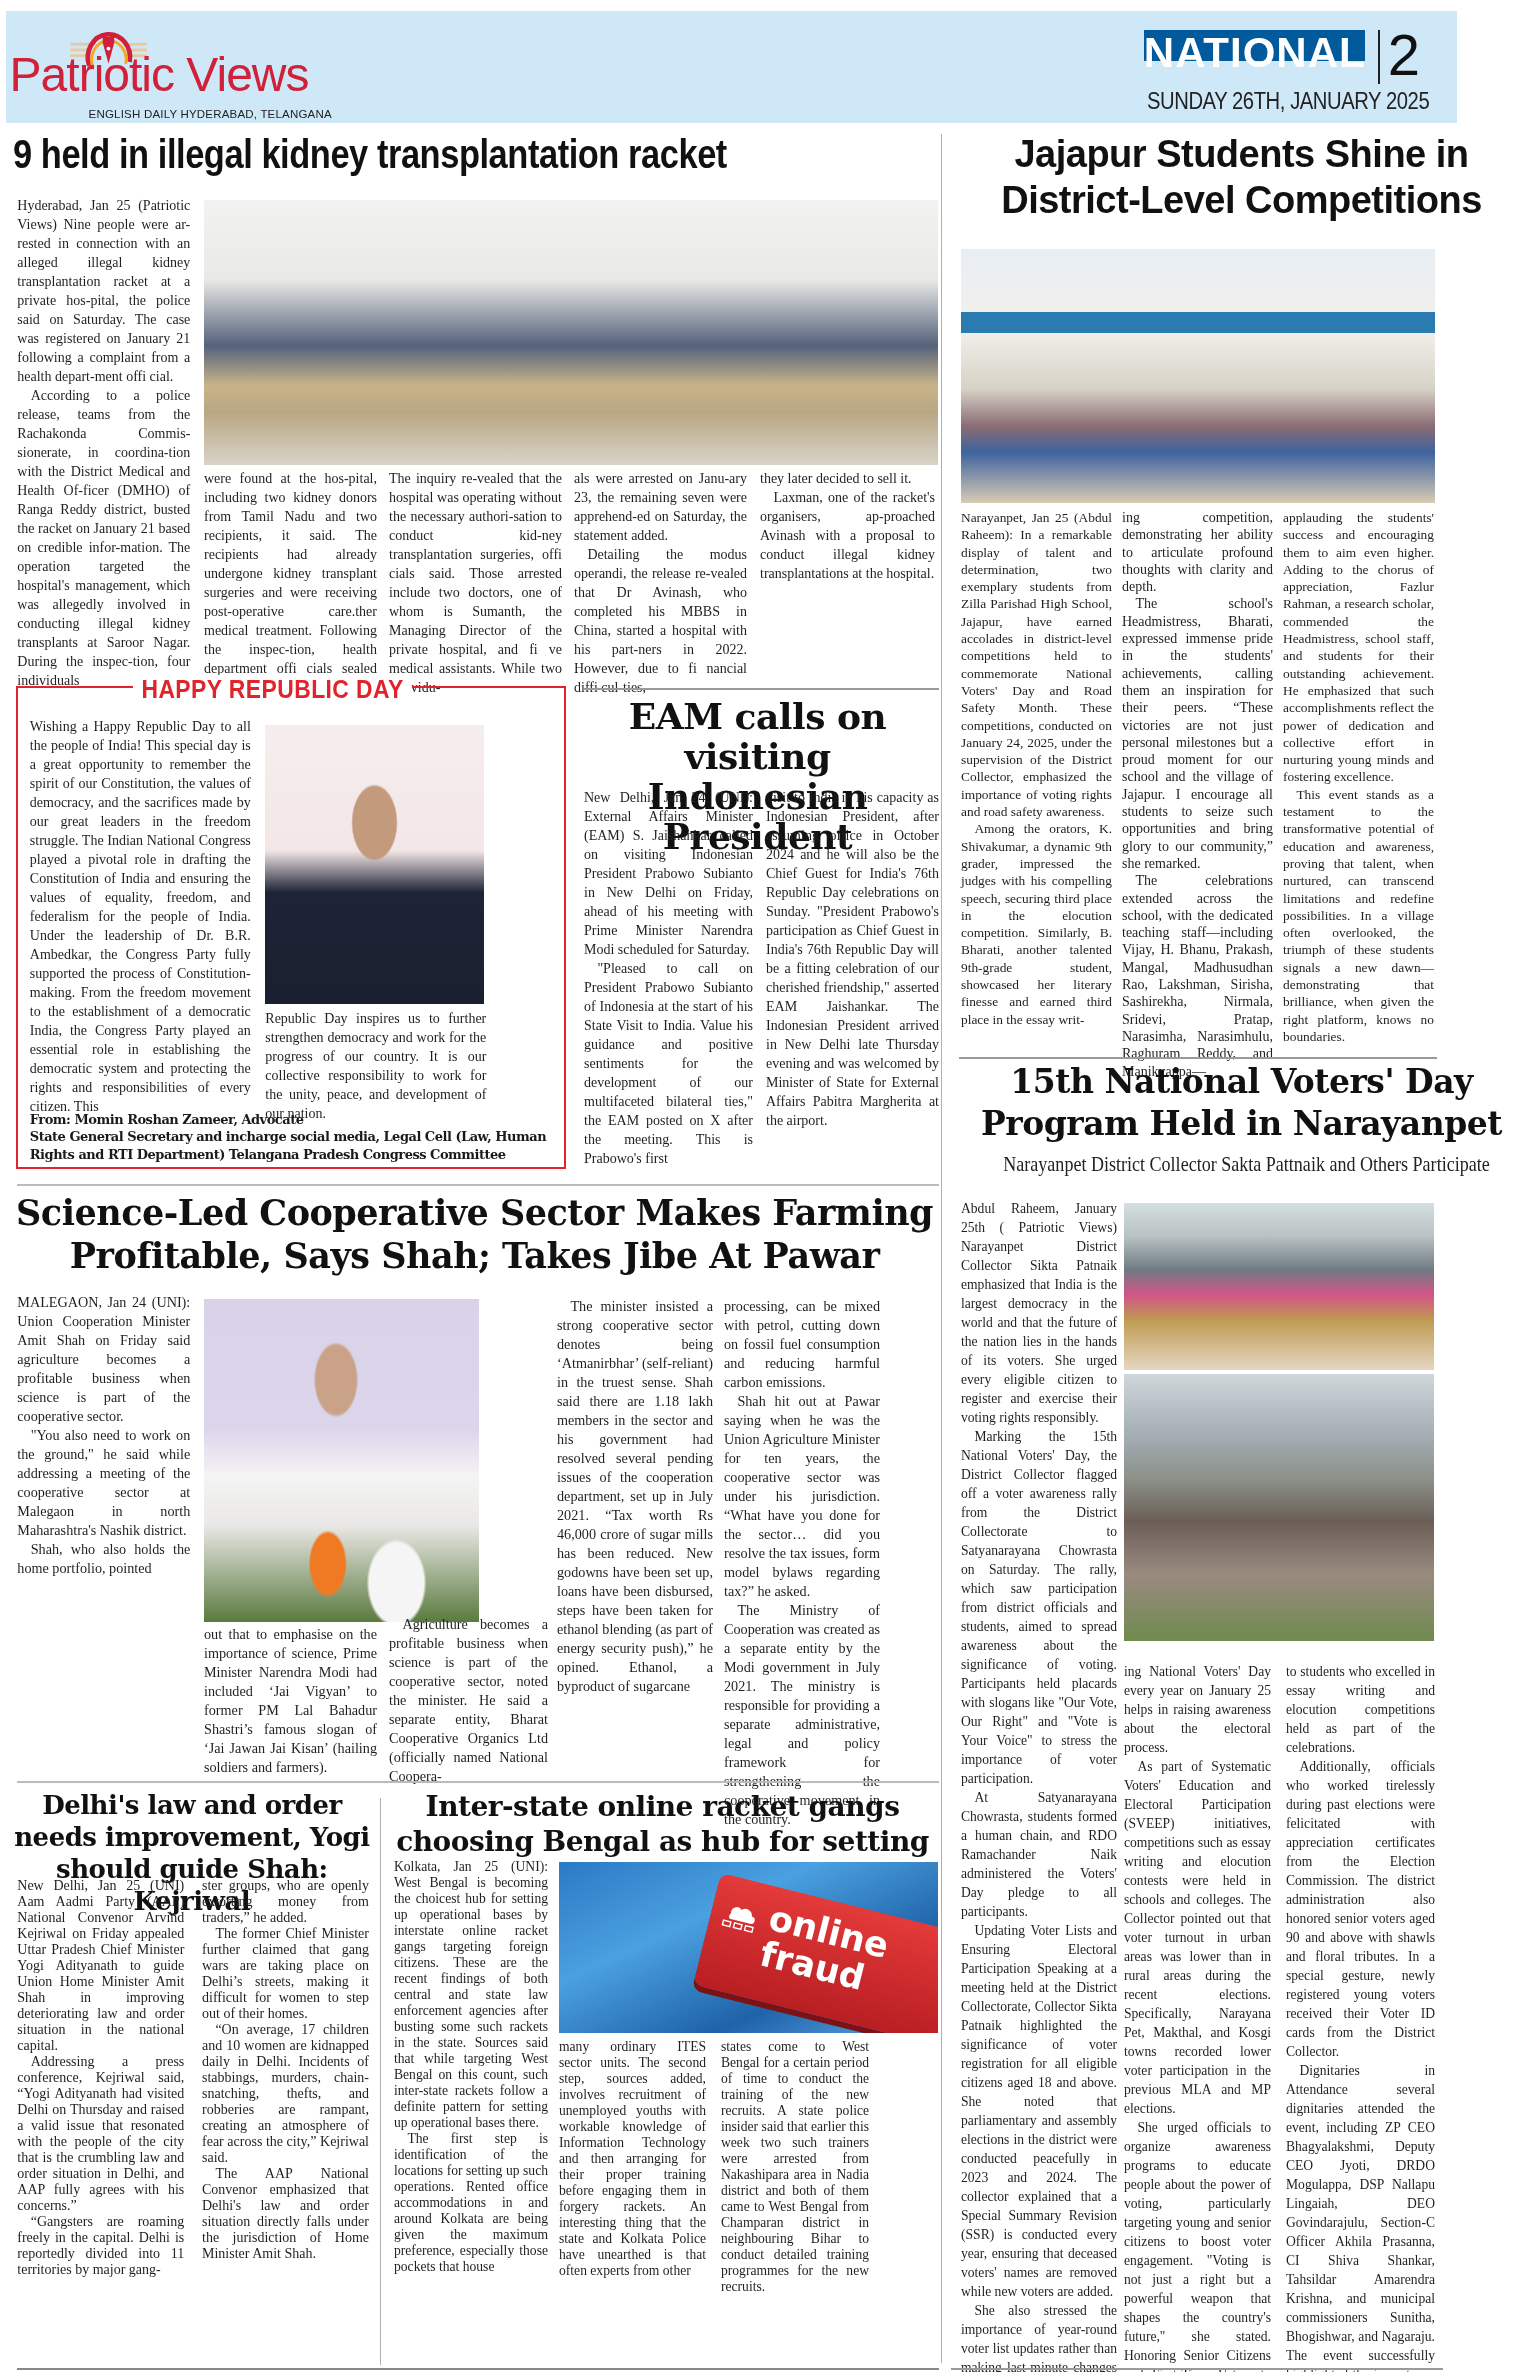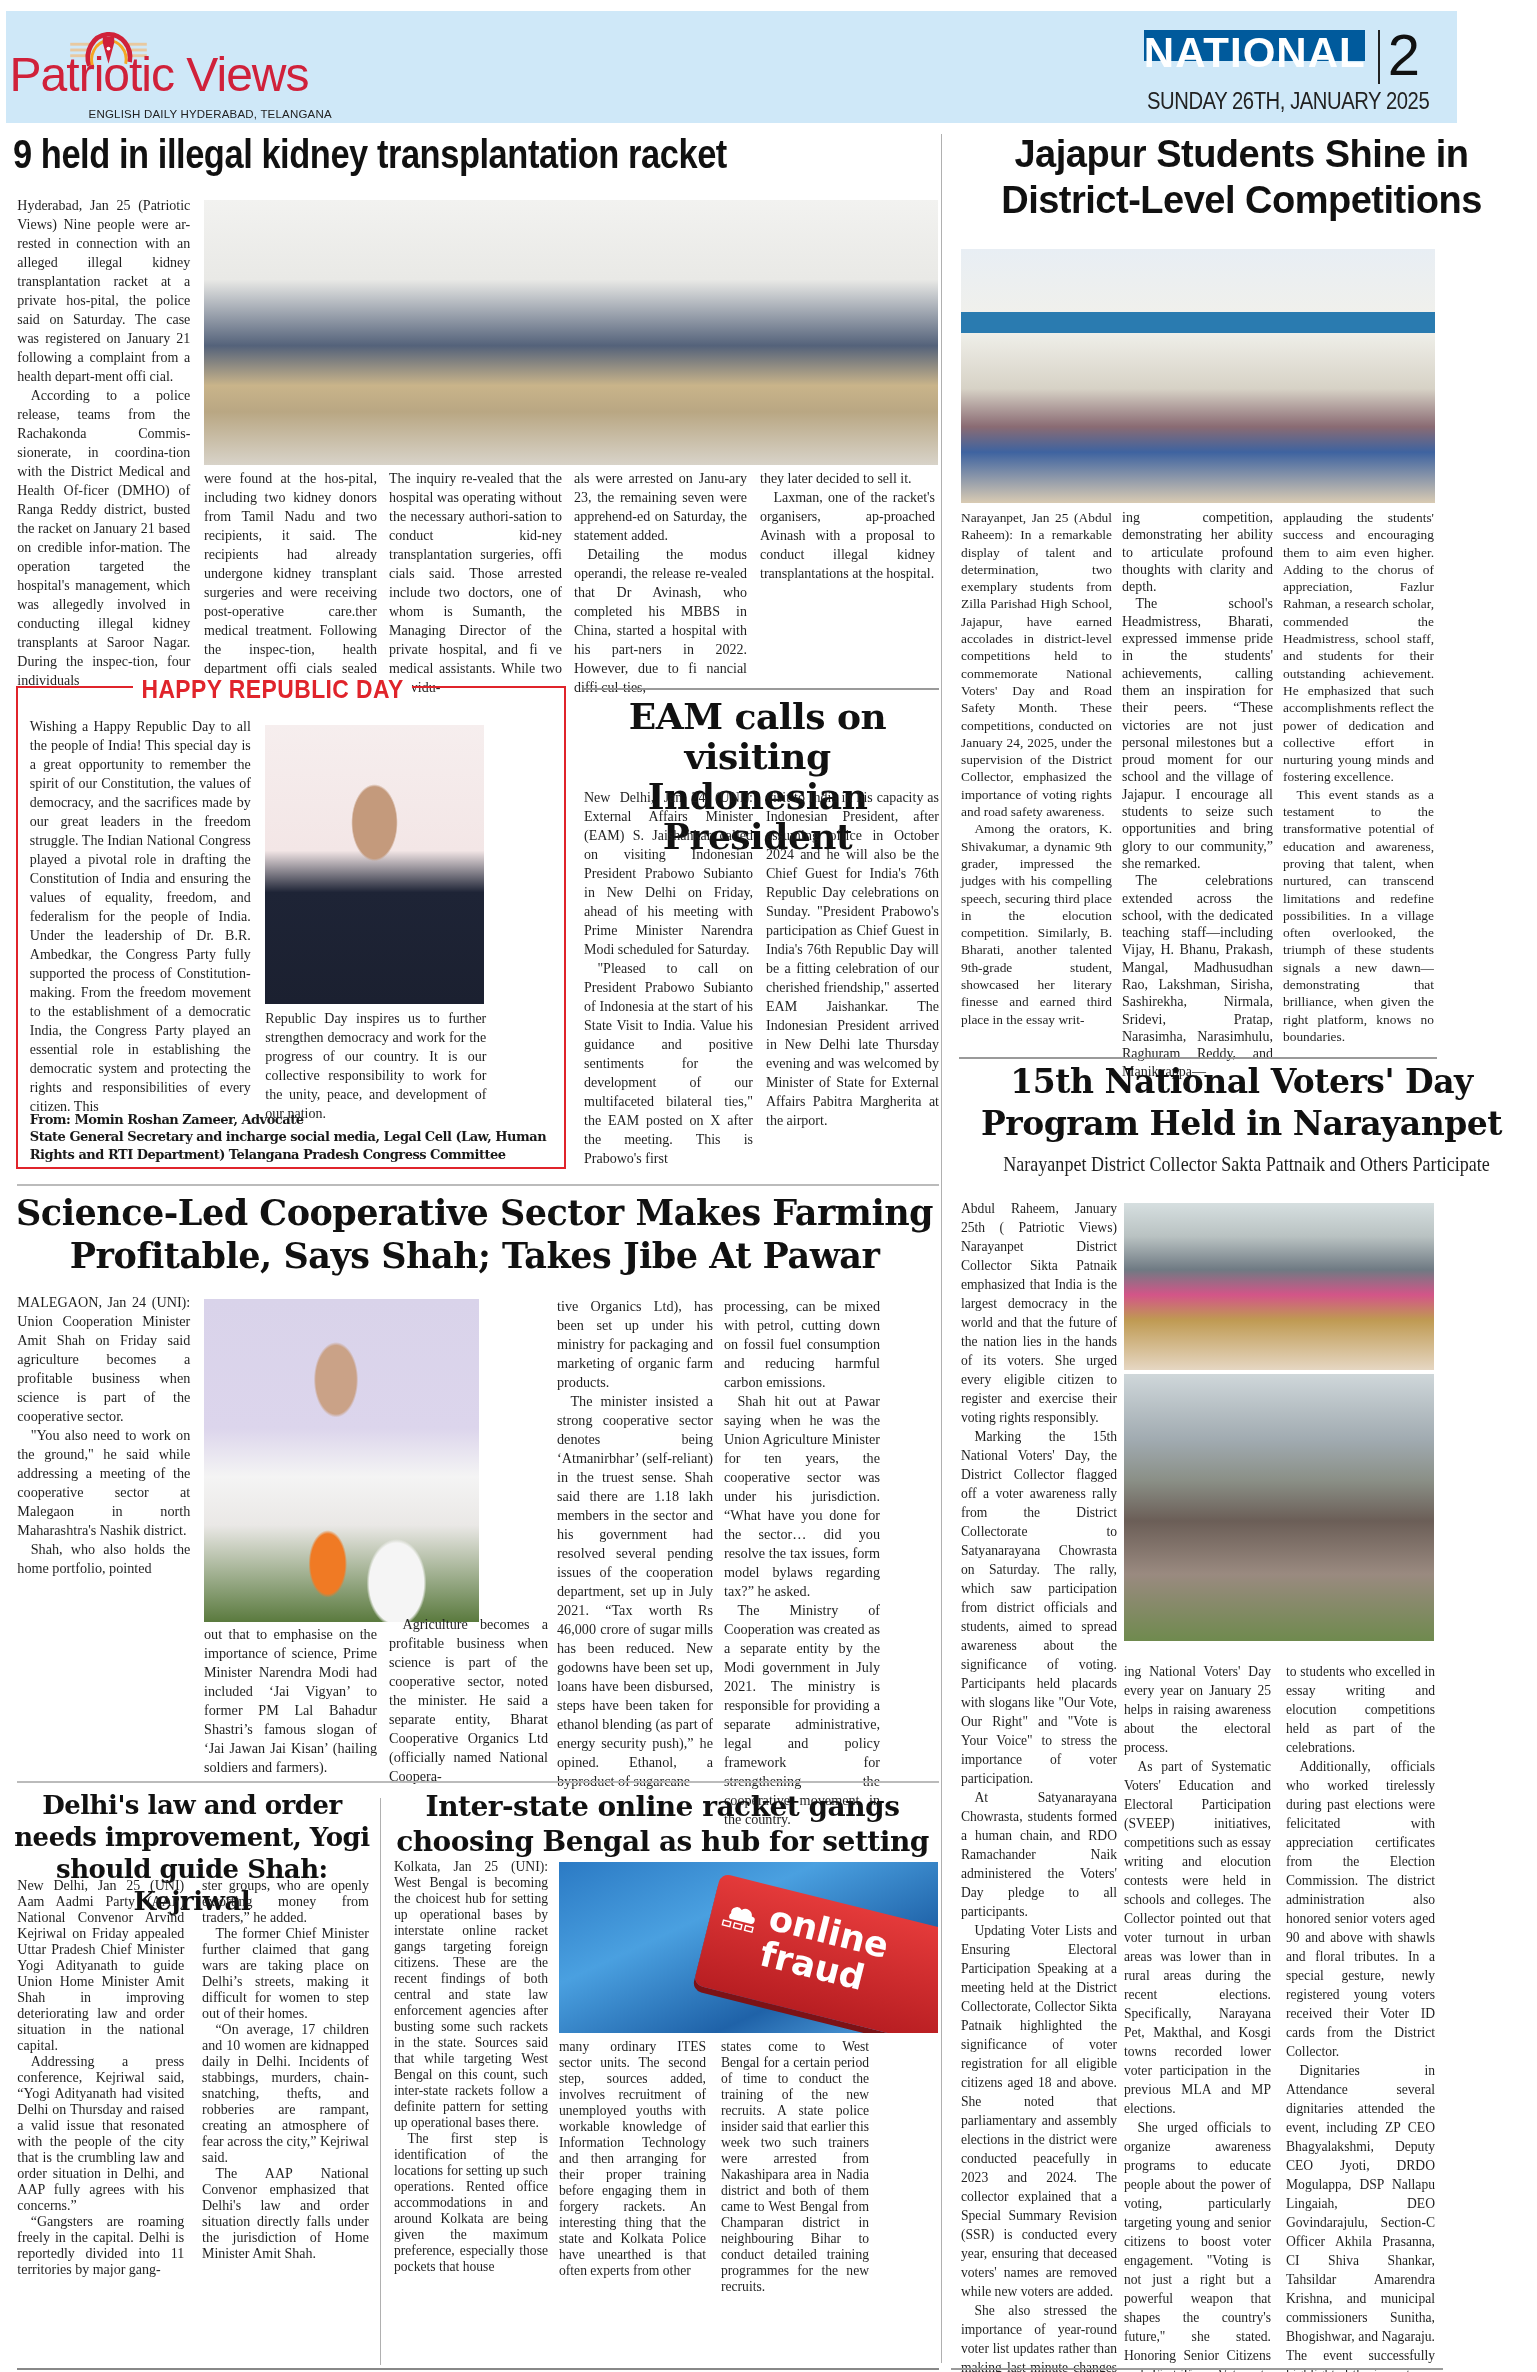--- a/index.html
+++ b/index.html
@@ -180,21 +180,20 @@
     <p>"You also need to work on the ground," he said while addressing a meeting of the cooperative sector at Malegaon in north Maharashtra's Nashik district.</p>
     <p>Shah, who also holds the home portfolio, pointed</p>
   </div>
   <div class="col" style="left:204px;top:1625px;width:173px;font-size:14.2px;line-height:19px;">
     <p class="first">out that to emphasise on the importance of science, Prime Minister Narendra Modi had included ‘Jai Vigyan’ to former PM Lal Bahadur Shastri’s famous slogan of ‘Jai Jawan Jai Kisan’ (hailing soldiers and farmers).</p>
   </div>
   <div class="col" style="left:389px;top:1615px;width:159px;font-size:14.2px;line-height:19px;">
     <p>Agriculture becomes a profitable business when science is part of the cooperative sector, noted the minister. He said a separate entity, Bharat Cooperative Organics Ltd (officially named National Coopera-</p>
   </div>
   <div class="col" style="left:557px;top:1297px;width:156px;font-size:14.2px;line-height:19px;">
-    <p class="first">tive Organics Ltd), has been set up under his ministry for packaging and marketing of organic farm products.</p>
     <p>The minister insisted a strong cooperative sector denotes being ‘Atmanirbhar’ (self-reliant) in the truest sense. Shah said there are 1.18 lakh members in the sector and his government had resolved several pending issues of the cooperation department, set up in July 2021. “Tax worth Rs 46,000 crore of sugar mills has been reduced. New godowns have been set up, loans have been disbursed, steps have been taken for ethanol blending (as part of energy security push),” he opined. Ethanol, a byproduct of sugarcane</p>
   </div>
   <div class="col" style="left:724px;top:1297px;width:156px;font-size:14.2px;line-height:19px;">
     <p class="first">processing, can be mixed with petrol, cutting down on fossil fuel consumption and reducing harmful carbon emissions.</p>
     <p>Shah hit out at Pawar saying when he was the Union Agriculture Minister for ten years, the cooperative sector was under his jurisdiction. “What have you done for the sector… did you resolve the tax issues, form model bylaws regarding tax?” he asked.</p>
     <p>The Ministry of Cooperation was created as a separate entity by the Modi government in July 2021. The ministry is responsible for providing a separate administrative, legal and policy framework for strengthening the cooperative movement in the country.</p>
   </div>
 </article>
 
 <article>

